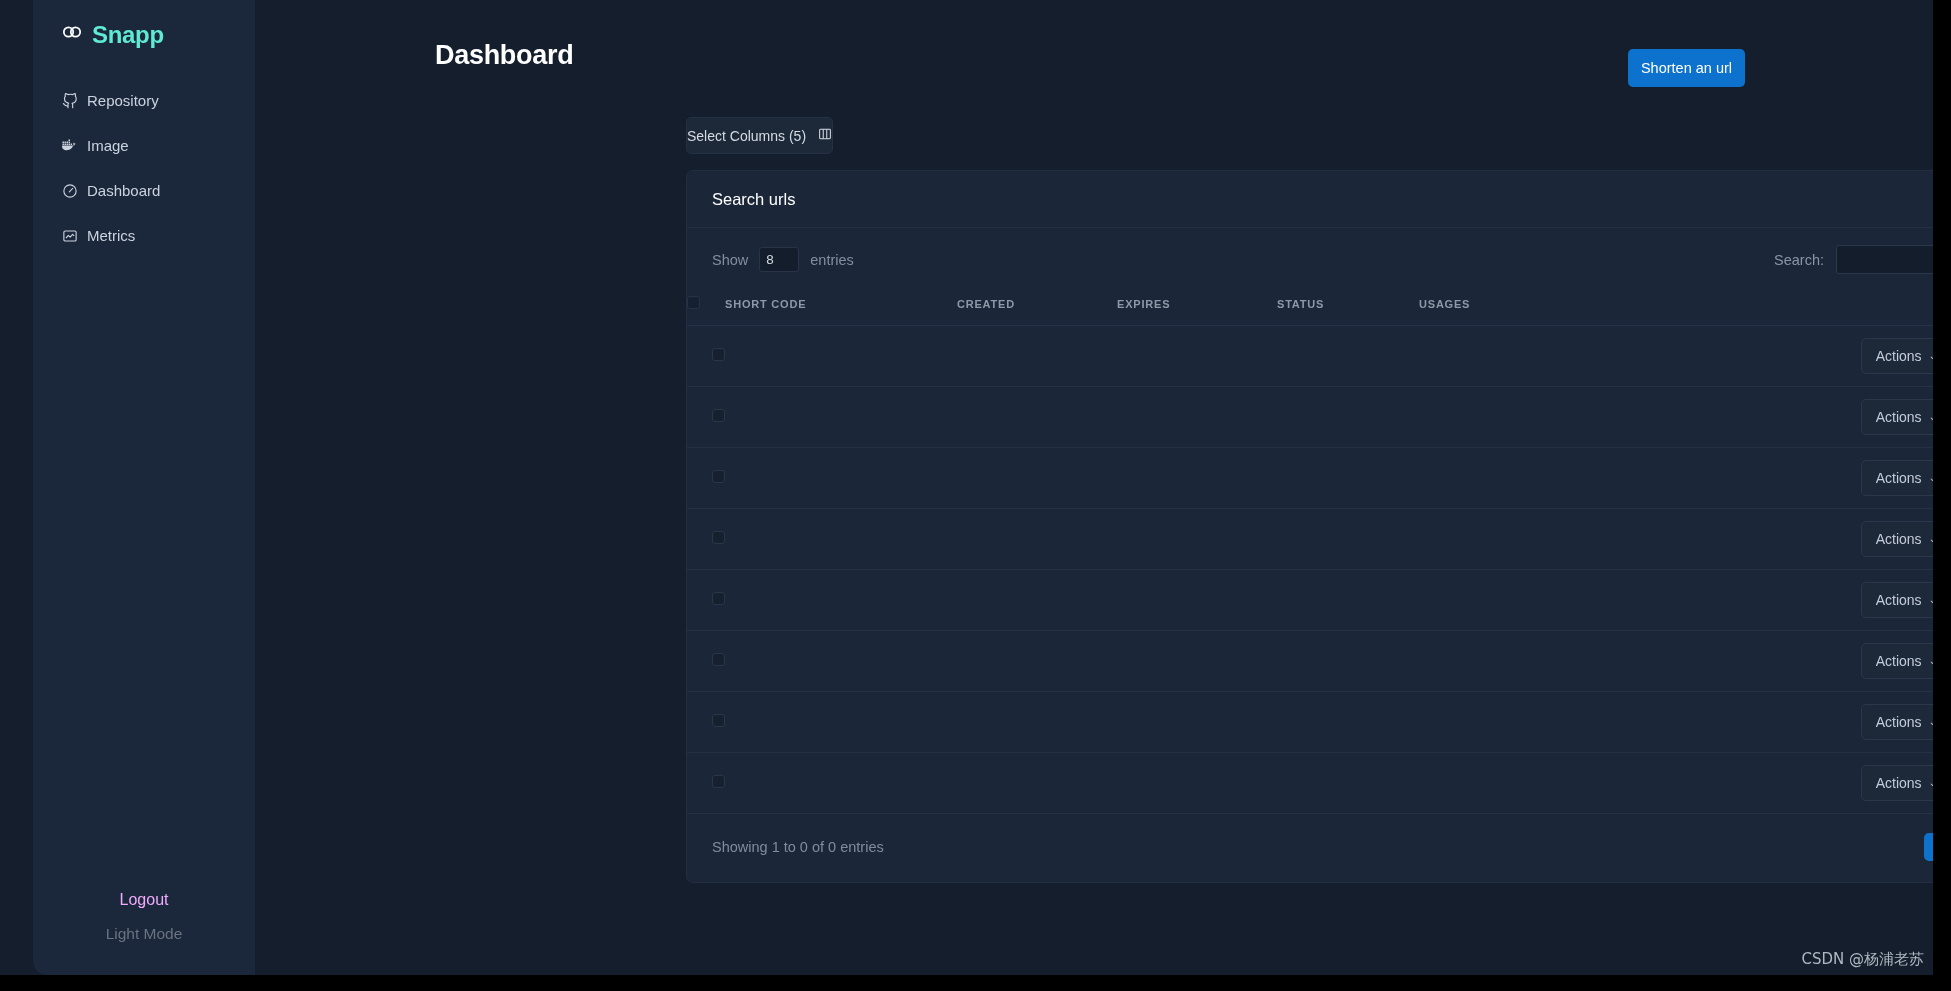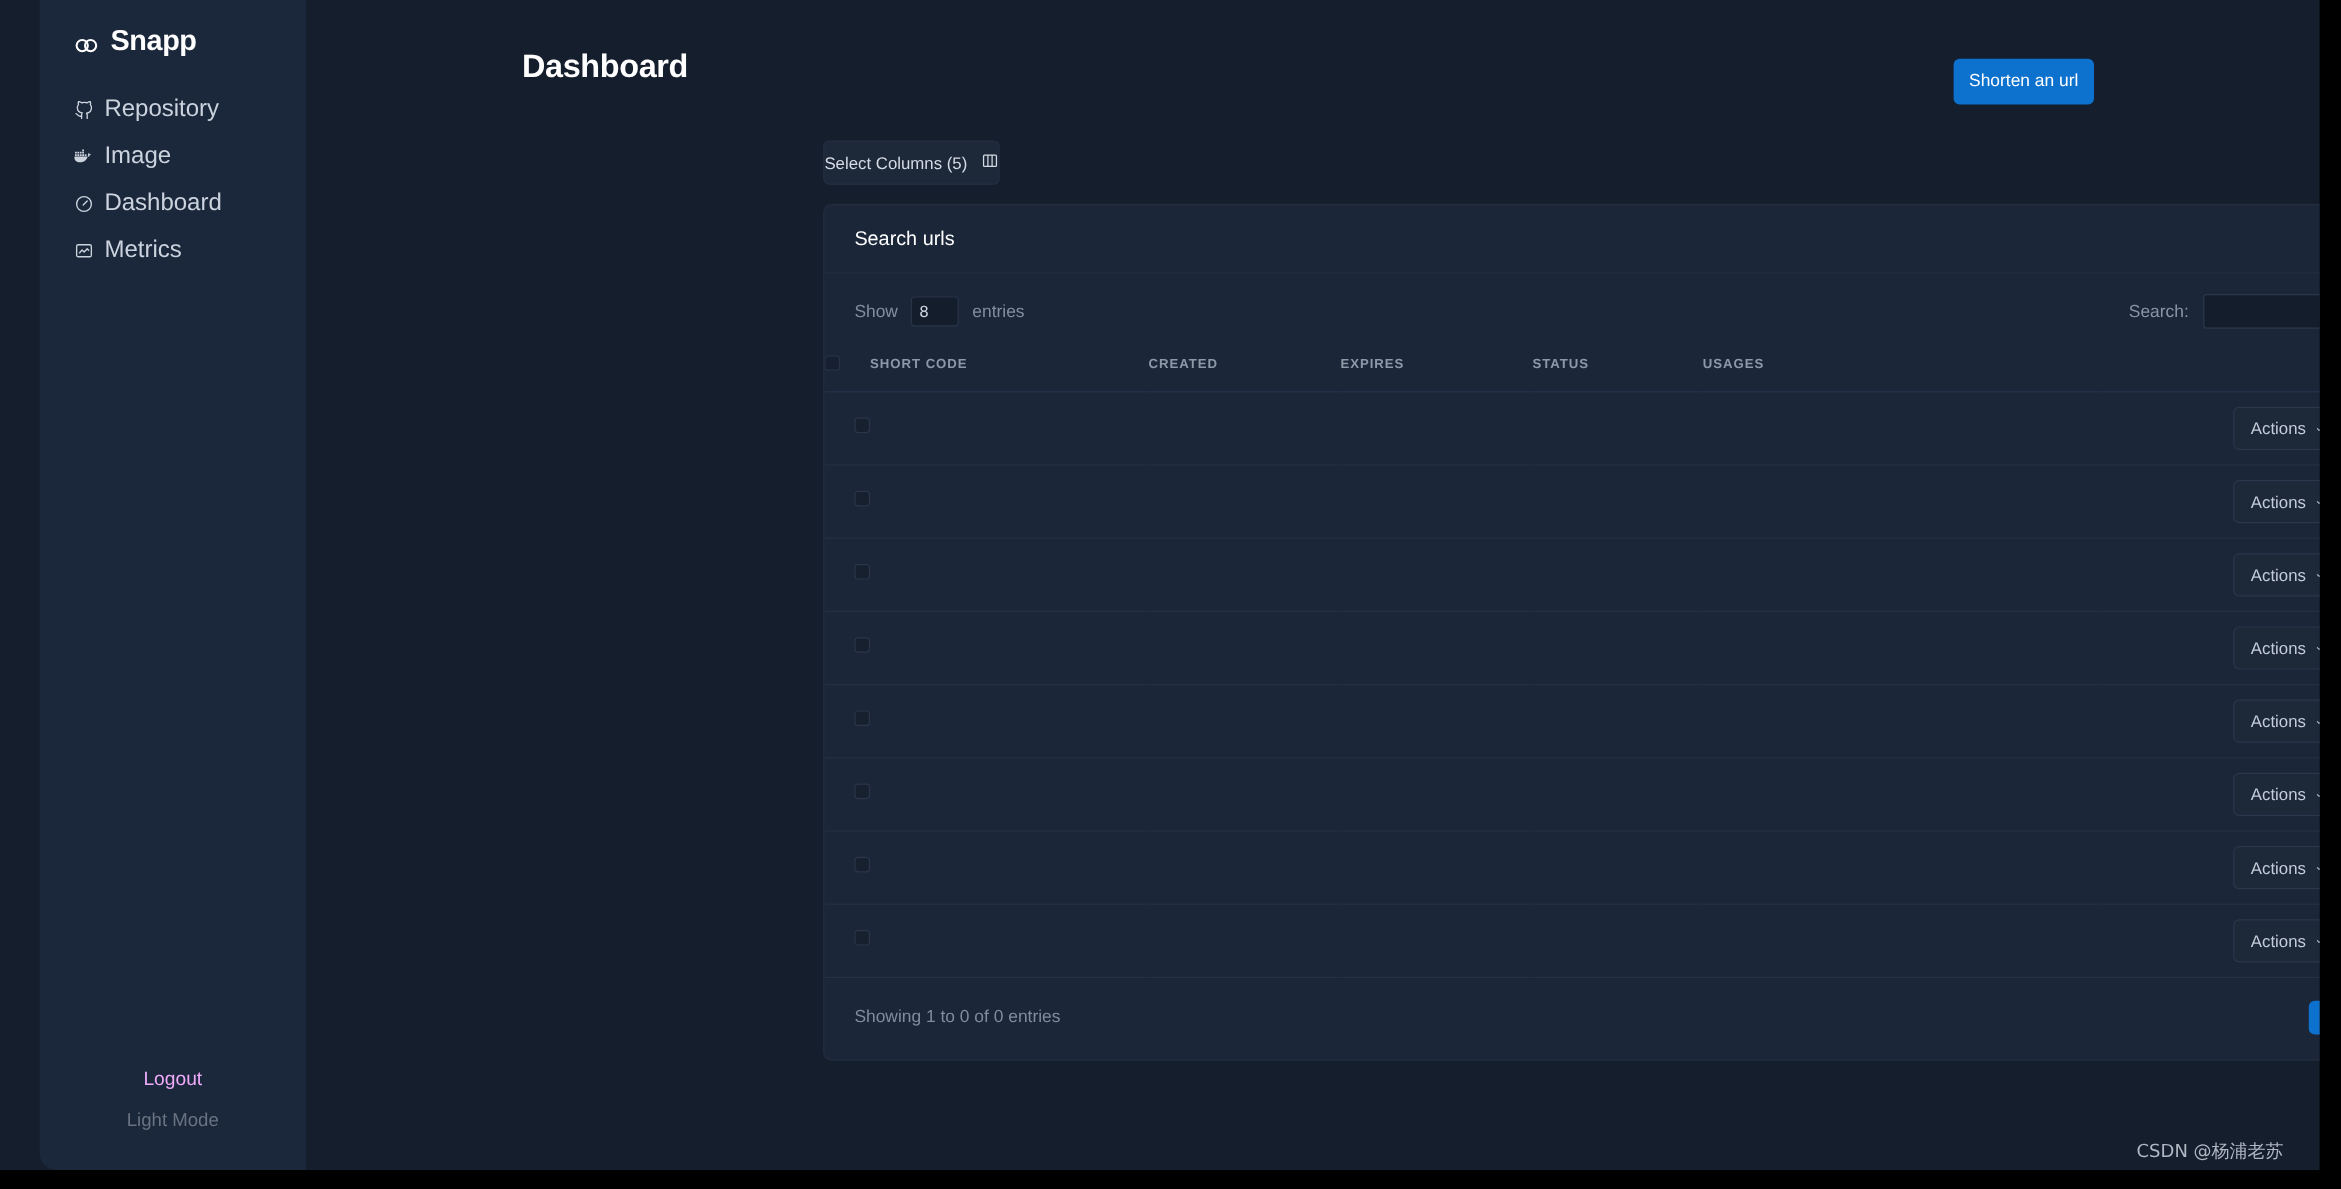--- a/index.html
+++ b/index.html
@@ -25,40 +25,41 @@
     width: 222px; height: 975px;
     background: #1c2940;
     background: #1b273a;
     border-bottom-left-radius: 14px;
     border-top-left-radius: 0px;
     display: flex;
     flex-direction: column;
   }
   .brand {
     display: flex;
-    align-items: flex-end;
+    align-items: flex-start;
     gap: 9px;
     padding: 21px 0 0 28px;
-    color: #ffffff;
+    color: #5eead4;
     font-size: 24px;
     font-weight: bold;
     letter-spacing: -0.3px;
   }
   .brand-icon { display: flex; align-items: center; }
 
   .nav { margin-top: 23px; display: flex; flex-direction: column; }
   .nav-item {
     display: flex;
     align-items: center;
     gap: 9px;
     padding: 8px 0 8px 28px;
     color: #cbd3de;
-    font-size: 20px;
+    font-size: 15px;
     cursor: pointer;
     text-decoration: none;
+    margin-top: 12px;
   }
   .nav-item .nav-icon { width: 17px; height: 17px; display: flex; align-items: center; justify-content: center; }
   .nav-spacer { flex: 1 1 auto; }
 
   .sidebar-footer { padding-bottom: 32px; text-align: center; }
   .logout {
     color: #f0abfc;
     font-size: 16px;
     padding: 6px 0;
     cursor: pointer;
@@ -254,21 +255,21 @@
     border: none;
     border-radius: 5px;
     width: 28px; height: 28px;
     font-size: 13.5px;
     cursor: pointer;
     font-family: inherit;
   }
 
   .watermark {
     position: absolute;
-    right: 30px; bottom: 6px;
+    right: 9px; bottom: 6px;
     color: #aeb7c2;
     font-size: 15px;
     font-family: "DejaVu Sans", sans-serif;
     white-space: nowrap;
   }
 </style>
 </head>
 <body>
 
 <div id="app">

